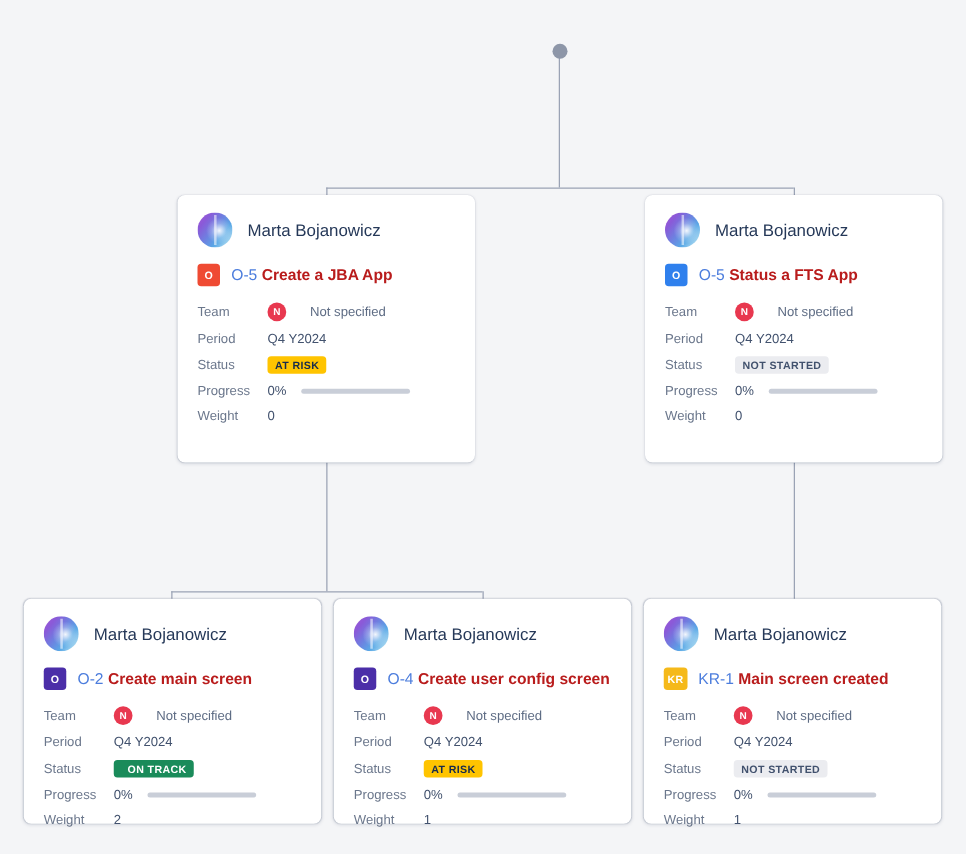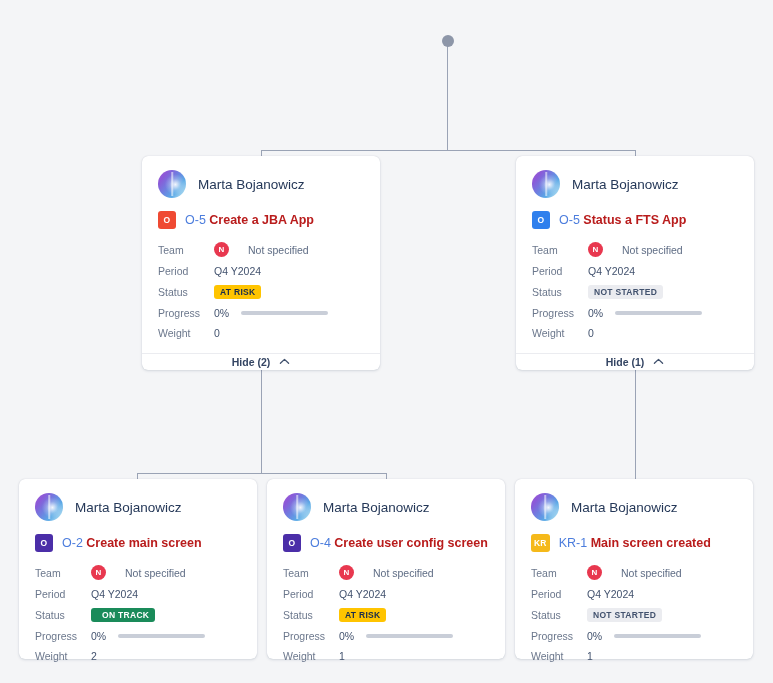--- a/index.html
+++ b/index.html
@@ -261,28 +261,20 @@
               <span class="track">
                 <i style="width: 0%;"></i>
               </span>
             </span>
           </div>
           <div class="f-label">Weight</div>
           <div class="f-value">
             <span>0</span>
           </div>
         </div>
-        <div class="card-footer">
-          <span class="footer-label">Hide (2)</span>
-          <span class="chev">
-            <svg width="11" height="11" viewBox="0 0 11 11">
-              <path d="M1.4 7.3 L5.5 3.4 L9.6 7.3" fill="none" stroke="#42526e" stroke-width="1.3" stroke-linecap="round" stroke-linejoin="round"></path>
-            </svg>
-          </span>
-        </div>
       </div>
       <div class="card" style="left: 516px; top: 156px; width: 238px; height: 214px;">
         <div class="owner-row">
           <div class="avatar"></div>
           <div class="owner-name">Marta Bojanowicz</div>
         </div>
         <div class="title-row">
           <div class="type-badge" style="background: rgb(47, 128, 237);">O</div>
           <div class="title-text"><span class="title-key">O-5</span><span class="title-name"> Status a FTS App</span></div>
         </div>
@@ -309,28 +301,20 @@
               <span class="track">
                 <i style="width: 0%;"></i>
               </span>
             </span>
           </div>
           <div class="f-label">Weight</div>
           <div class="f-value">
             <span>0</span>
           </div>
         </div>
-        <div class="card-footer">
-          <span class="footer-label">Hide (1)</span>
-          <span class="chev">
-            <svg width="11" height="11" viewBox="0 0 11 11">
-              <path d="M1.4 7.3 L5.5 3.4 L9.6 7.3" fill="none" stroke="#42526e" stroke-width="1.3" stroke-linecap="round" stroke-linejoin="round"></path>
-            </svg>
-          </span>
-        </div>
       </div>
       <div class="card" style="left: 19px; top: 479px; width: 238px; height: 180px;">
         <div class="owner-row">
           <div class="avatar"></div>
           <div class="owner-name">Marta Bojanowicz</div>
         </div>
         <div class="title-row">
           <div class="type-badge" style="background: rgb(75, 46, 168);">O</div>
           <div class="title-text"><span class="title-key">O-2</span><span class="title-name"> Create main screen</span></div>
         </div>

